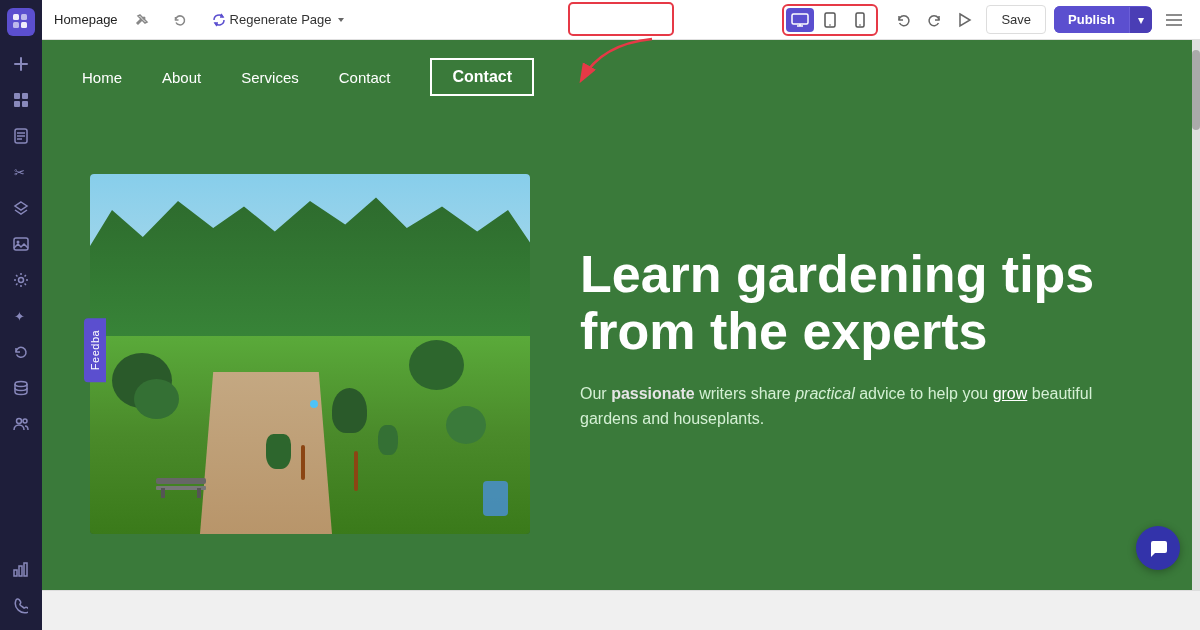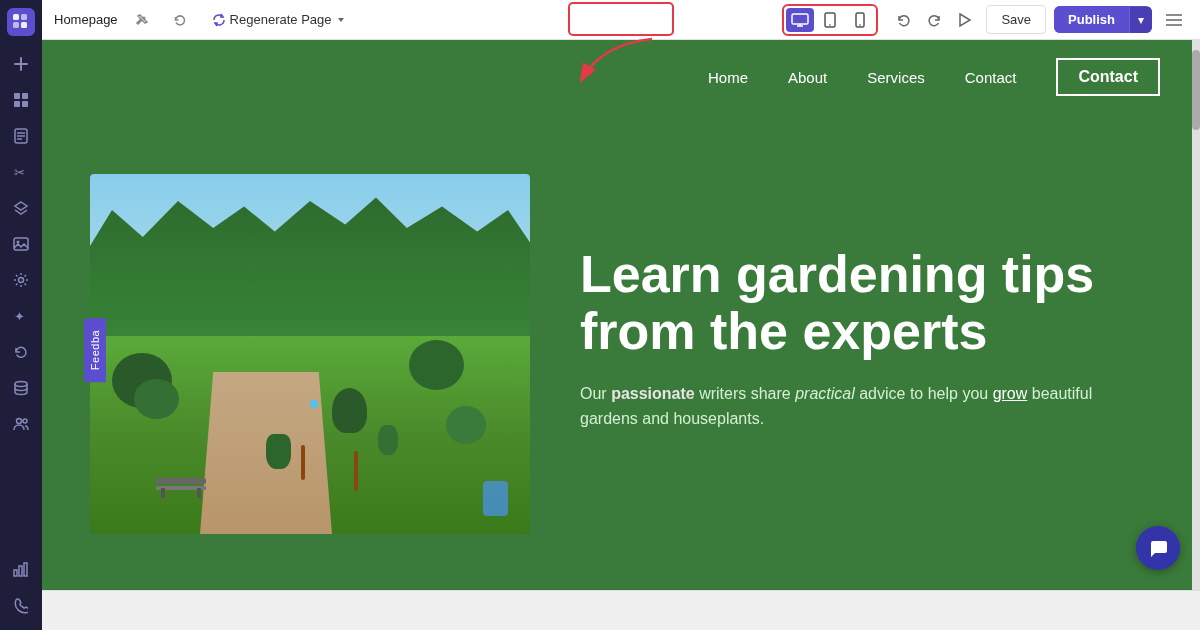--- a/index.html
+++ b/index.html
@@ -149,21 +149,21 @@
       flex: 1;
       background: #fff;
       overflow: hidden;
       display: flex;
       flex-direction: column;
     }
 
     
     .site-nav {
       background: #3a7a3a;
-      display: flex; align-items: center; justify-content: flex-end;
+      display: flex; align-items: center; justify-content: flex-start;
       padding: 18px 40px;
       gap: 40px;
     }
     .nav-link {
       color: #fff; font-size: 15px; text-decoration: none;
       cursor: pointer;
     }
     .nav-contact {
       border: 2px solid #fff;
       border-radius: 0;

